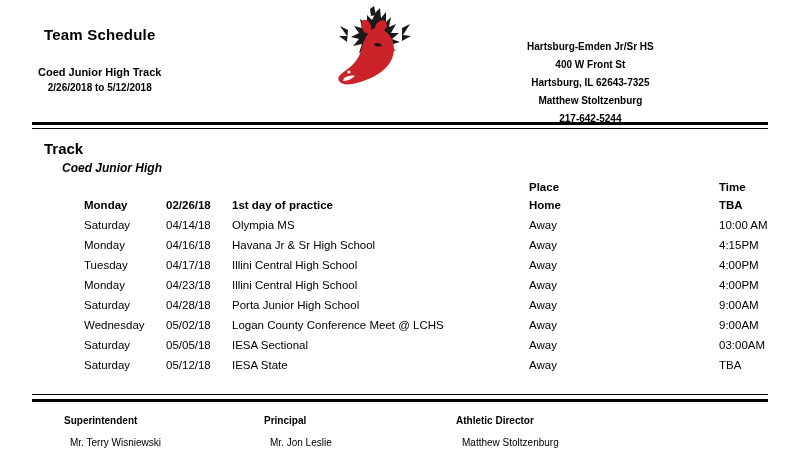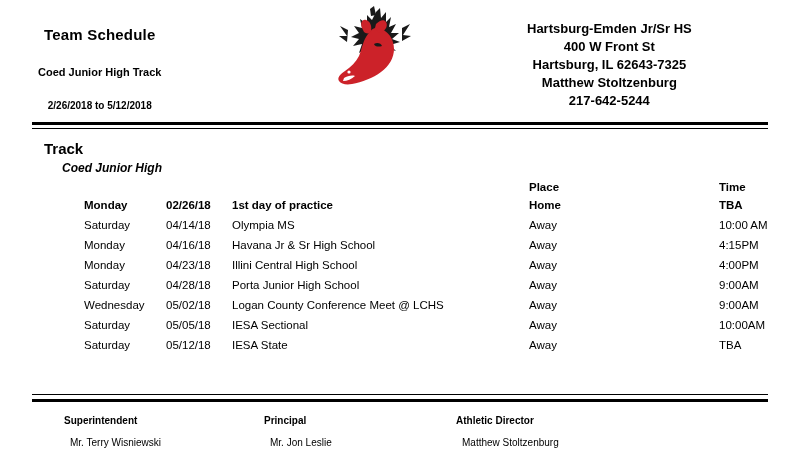--- a/index.html
+++ b/index.html
@@ -40,29 +40,29 @@
   }
   .doc-subtitle {
     font-size: 11px;
     font-weight: bold;
     margin-top: 21px;
     line-height: 14px;
   }
   .doc-daterange {
     font-size: 10px;
     font-weight: bold;
-    margin-top: 20px;
+    margin-top: 2px;
     line-height: 13px;
   }
 
   .header-right {
     position: absolute;
     left: 527px;
-    top: 20px;
-    font-size: 13px;
+    top: 38px;
+    font-size: 10px;
     font-weight: bold;
     line-height: 18px;
   }
   .header-right div {
     white-space: nowrap;
   }
 
   
   .logo {
     position: absolute;
@@ -254,20 +254,27 @@
         <td class="col-time">10:00 AM</td>
       </tr>
       <tr>
         <td class="col-day">Monday</td>
         <td class="col-date">04/16/18</td>
         <td class="col-opp">Havana Jr &amp; Sr High School</td>
         <td class="col-place">Away</td>
         <td class="col-time">4:15PM</td>
       </tr>
       <tr>
+        <td class="col-day">Tuesday</td>
+        <td class="col-date">04/17/18</td>
+        <td class="col-opp">Illini Central High School</td>
+        <td class="col-place">Away</td>
+        <td class="col-time">4:00PM</td>
+      </tr>
+      <tr>
         <td class="col-day">Monday</td>
         <td class="col-date">04/23/18</td>
         <td class="col-opp">Illini Central High School</td>
         <td class="col-place">Away</td>
         <td class="col-time">4:00PM</td>
       </tr>
       <tr>
         <td class="col-day">Saturday</td>
         <td class="col-date">04/28/18</td>
         <td class="col-opp">Porta Junior High School</td>
@@ -279,21 +286,21 @@
         <td class="col-date">05/02/18</td>
         <td class="col-opp">Logan County Conference Meet @ LCHS</td>
         <td class="col-place">Away</td>
         <td class="col-time">9:00AM</td>
       </tr>
       <tr>
         <td class="col-day">Saturday</td>
         <td class="col-date">05/05/18</td>
         <td class="col-opp">IESA Sectional</td>
         <td class="col-place">Away</td>
-        <td class="col-time">10:00AM</td>
+        <td class="col-time">03:00AM</td>
       </tr>
       <tr>
         <td class="col-day">Saturday</td>
         <td class="col-date">05/12/18</td>
         <td class="col-opp">IESA State</td>
         <td class="col-place">Away</td>
         <td class="col-time">TBA</td>
       </tr>
     </tbody>
   </table>

